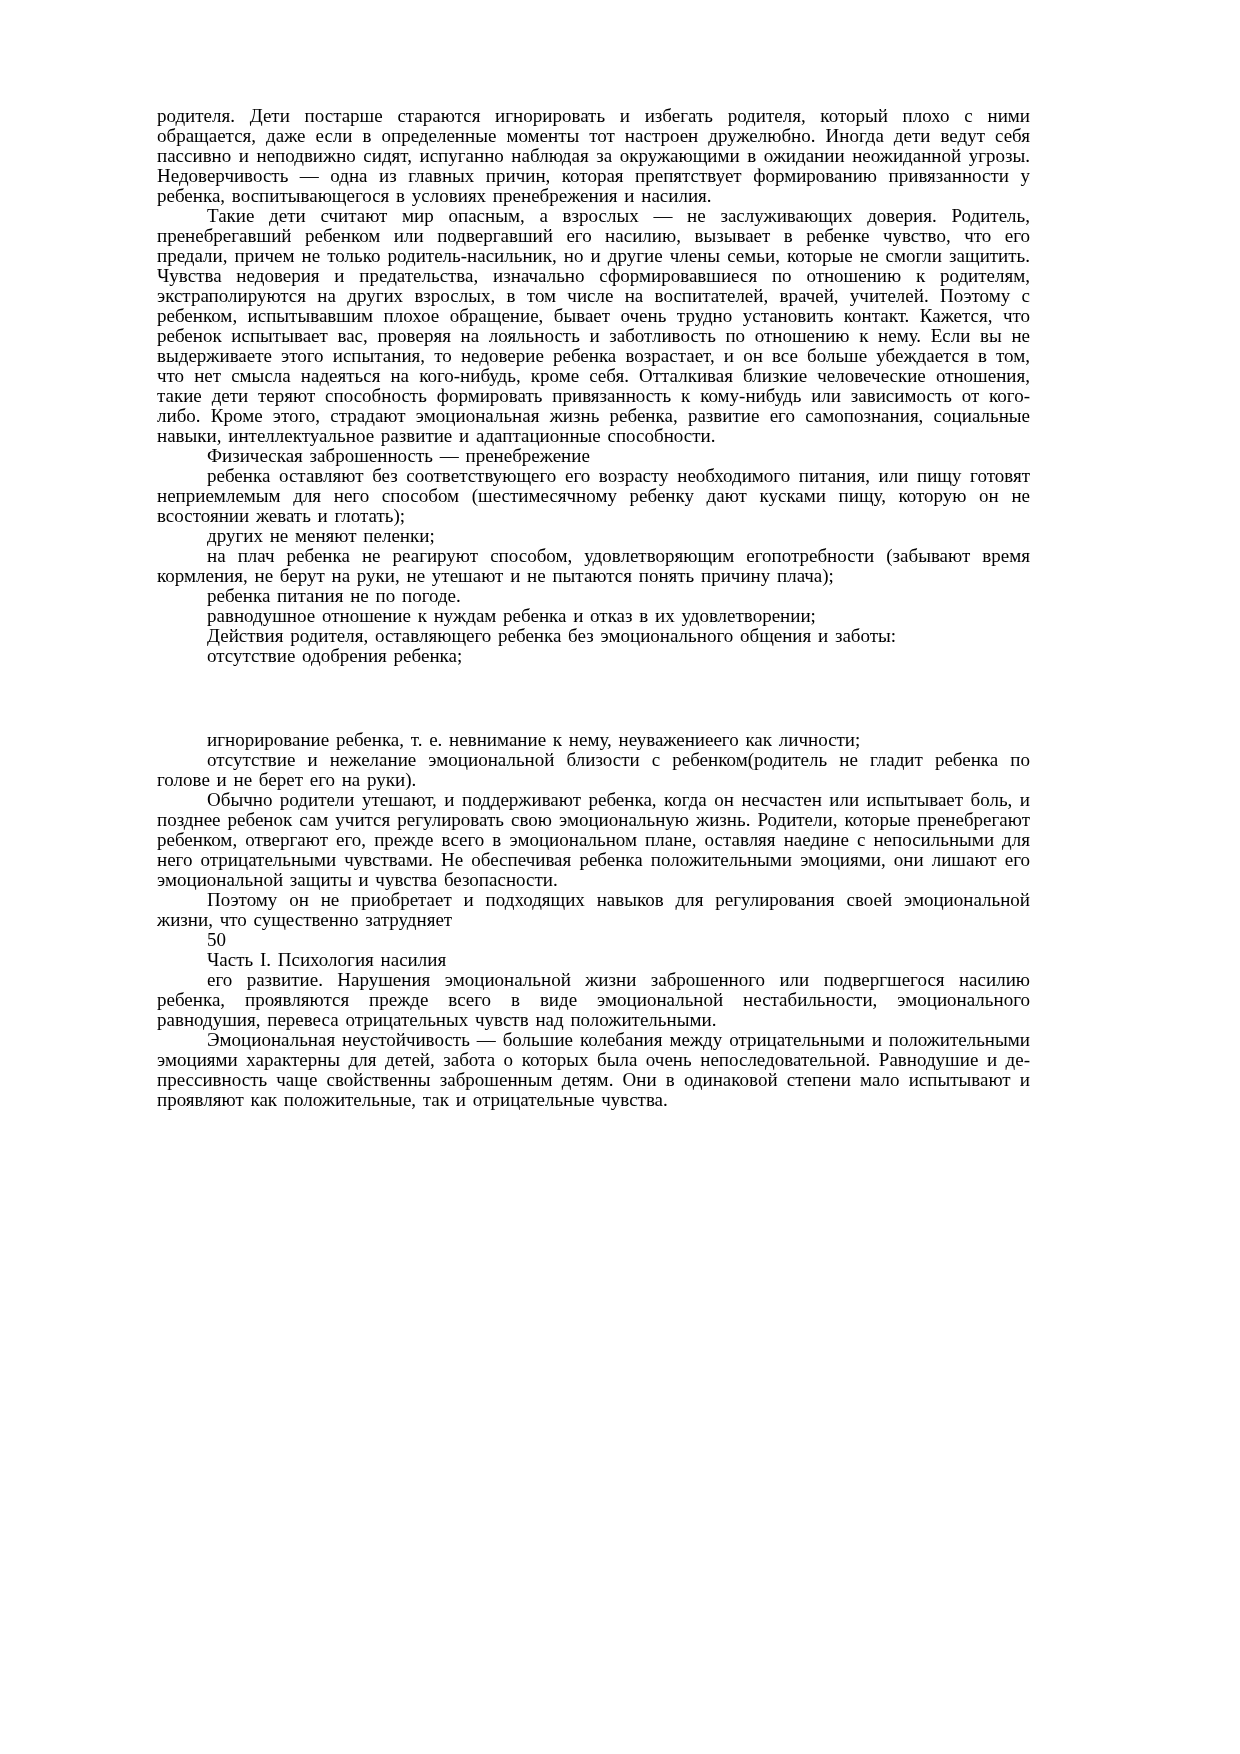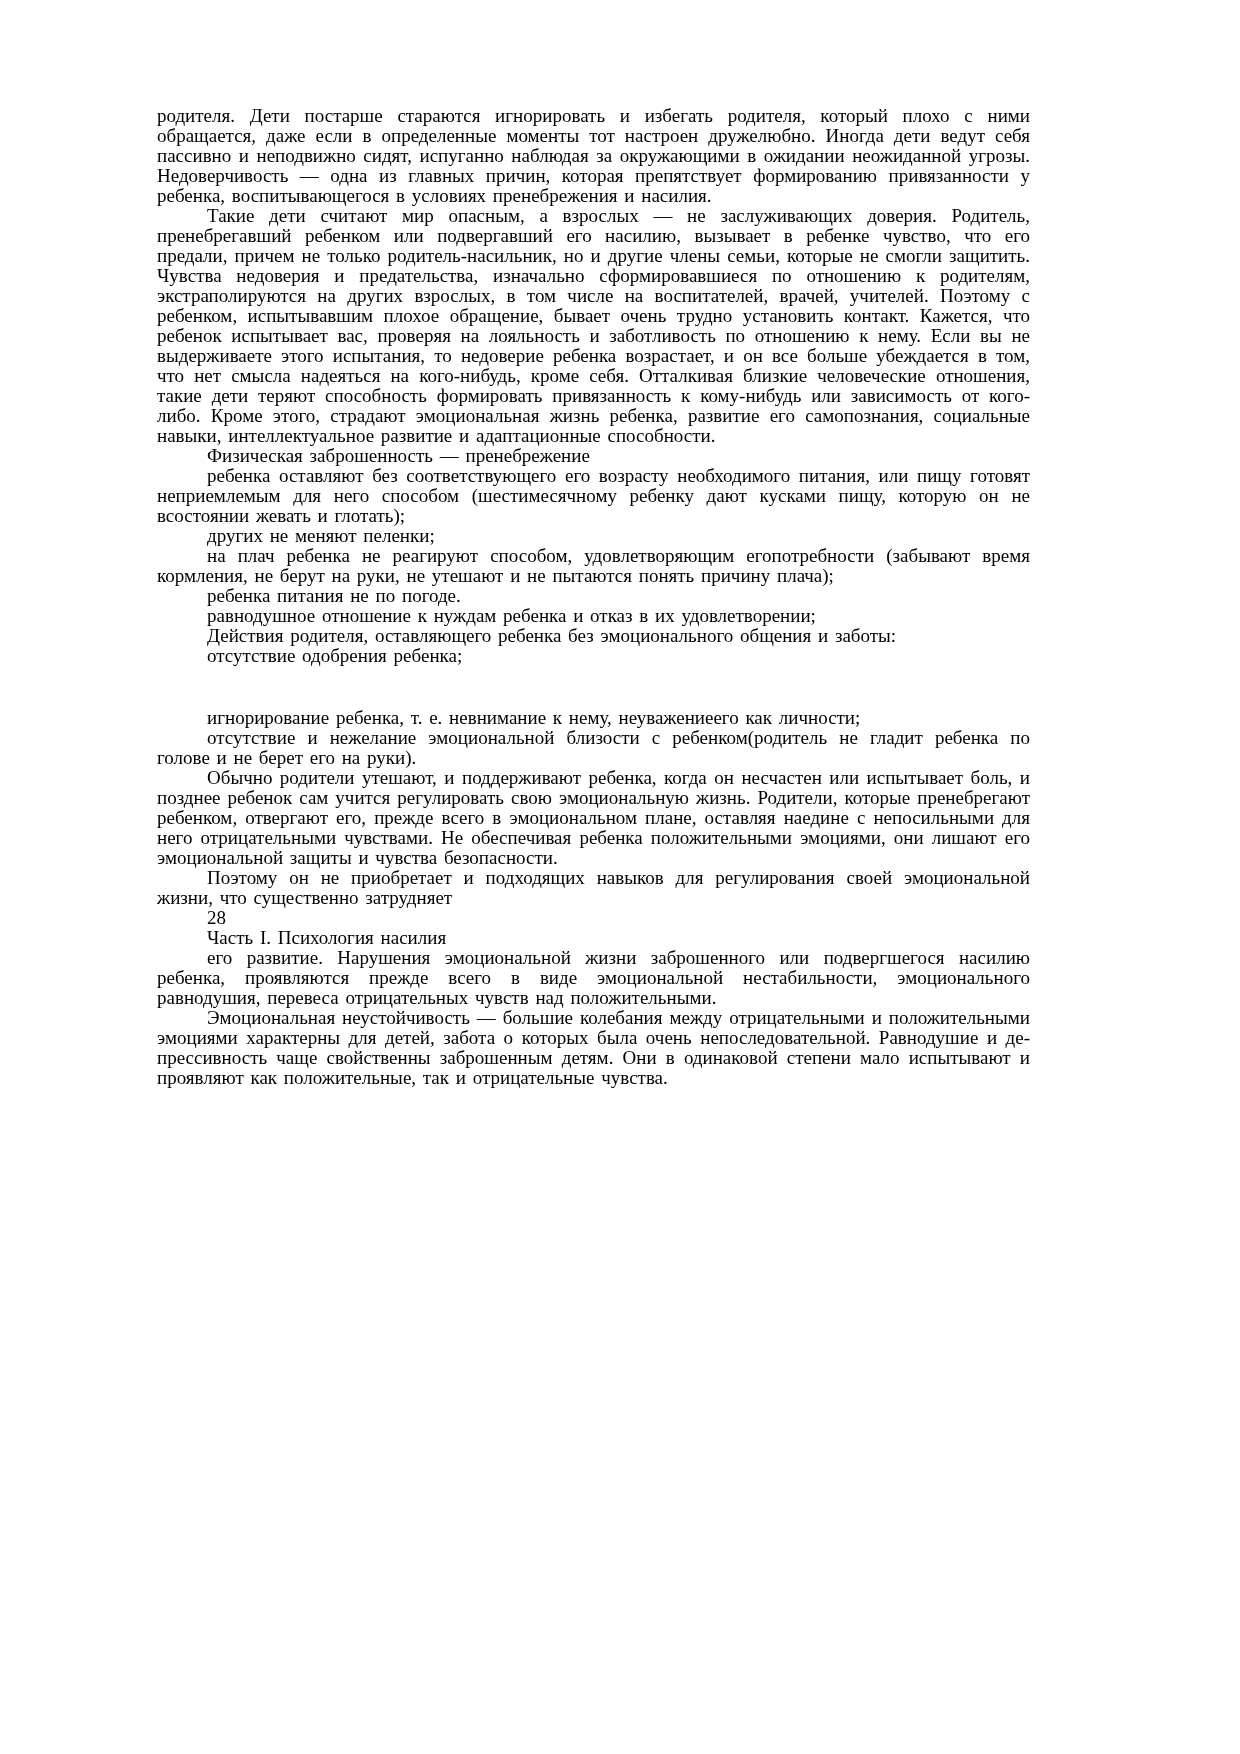--- a/index.html
+++ b/index.html
@@ -26,21 +26,21 @@
     font-size: 19px;
     line-height: 20px;
     text-align: justify;
     text-indent: 50px;
     word-spacing: 2px;
   }
   .para.noindent {
     text-indent: 0;
   }
   .para.gap {
-    margin-top: 42px;
+    margin-top: 64px;
     font-family: Liberation Serif, serif;
   }
 </style>
 </head>
 <body>
 
 <div class="page">
   <p class="para noindent">родителя. Дети постарше стараются игнорировать и избегать родителя, который плохо с ними обращается, даже если в определенные моменты тот настроен дружелюбно. Иногда дети ведут себя пассивно и неподвижно сидят, испуганно наблюдая за окружающими в ожидании неожиданной угрозы. Недоверчивость — одна из главных причин, которая препятствует формированию привязанности у ребенка, воспитывающегося в условиях пренебрежения и насилия.</p>
   <p class="para">Такие дети считают мир опасным, а взрослых — не заслуживающих доверия. Родитель, пренебрегавший ребенком или подвергавший его насилию, вызывает в ребенке чувство, что его предали, причем не только родитель-насильник, но и другие члены семьи, которые не смогли защитить. Чувства недоверия и предательства, изначально сформировавшиеся по отношению к родителям, экстраполируются на других взрослых, в том числе на воспитателей, врачей, учителей. Поэтому с ребенком, испытывавшим плохое обращение, бывает очень трудно установить контакт. Кажется, что ребенок испытывает вас, проверяя на лояльность и заботливость по отношению к нему. Если вы не выдерживаете этого испытания, то недоверие ребенка возрастает, и он все больше убеждается в том, что нет смысла надеяться на кого-нибудь, кроме себя. Отталкивая близкие человеческие отношения, такие дети теряют способность формировать привязанность к кому-нибудь или зависимость от кого-либо. Кроме этого, страдают эмоциональная жизнь ребенка, развитие его самопознания, социальные навыки, интеллектуальное развитие и адаптационные способности.</p>
   <p class="para">Физическая заброшенность — пренебрежение</p>
@@ -48,17 +48,17 @@
   <p class="para">других не меняют пеленки;</p>
   <p class="para">на плач ребенка не реагируют способом, удовлетворяющим егопотребности (забывают время кормления, не берут на руки, не утешают и не пытаются понять причину плача);</p>
   <p class="para">ребенка питания не по погоде.</p>
   <p class="para">равнодушное отношение к нуждам ребенка и отказ в их удовлетворении;</p>
   <p class="para">Действия родителя, оставляющего ребенка без эмоционального общения и заботы:</p>
   <p class="para">отсутствие одобрения ребенка;</p>
   <p class="para gap">игнорирование ребенка, т. е. невнимание к нему, неуважениеего как личности;</p>
   <p class="para">отсутствие и нежелание эмоциональной близости с ребенком(родитель не гладит ребенка по голове и не берет его на руки).</p>
   <p class="para">Обычно родители утешают, и поддерживают ребенка, когда он несчастен или испытывает боль, и позднее ребенок сам учится регулировать свою эмоциональную жизнь. Родители, которые пренебрегают ребенком, отвергают его, прежде всего в эмоциональном плане, оставляя наедине с непосильными для него отрицательными чувствами. Не обеспечивая ребенка положительными эмоциями, они лишают его эмоциональной защиты и чувства безопасности.</p>
   <p class="para">Поэтому он не приобретает и подходящих навыков для регулирования своей эмоциональной жизни, что существенно затрудняет</p>
-  <p class="para">28</p>
+  <p class="para">50</p>
   <p class="para">Часть I. Психология насилия</p>
   <p class="para">его развитие. Нарушения эмоциональной жизни заброшенного или подвергшегося насилию ребенка, проявляются прежде всего в виде эмоциональной нестабильности, эмоционального равнодушия, перевеса отрицательных чувств над положительными.</p>
   <p class="para">Эмоциональная неустойчивость — большие колебания между отрицательными и положительными эмоциями характерны для детей, забота о которых была очень непоследовательной. Равнодушие и де-прессивность чаще свойственны заброшенным детям. Они в одинаковой степени мало испытывают и проявляют как положительные, так и отрицательные чувства.</p>
 </div>
 
 </body></html>

